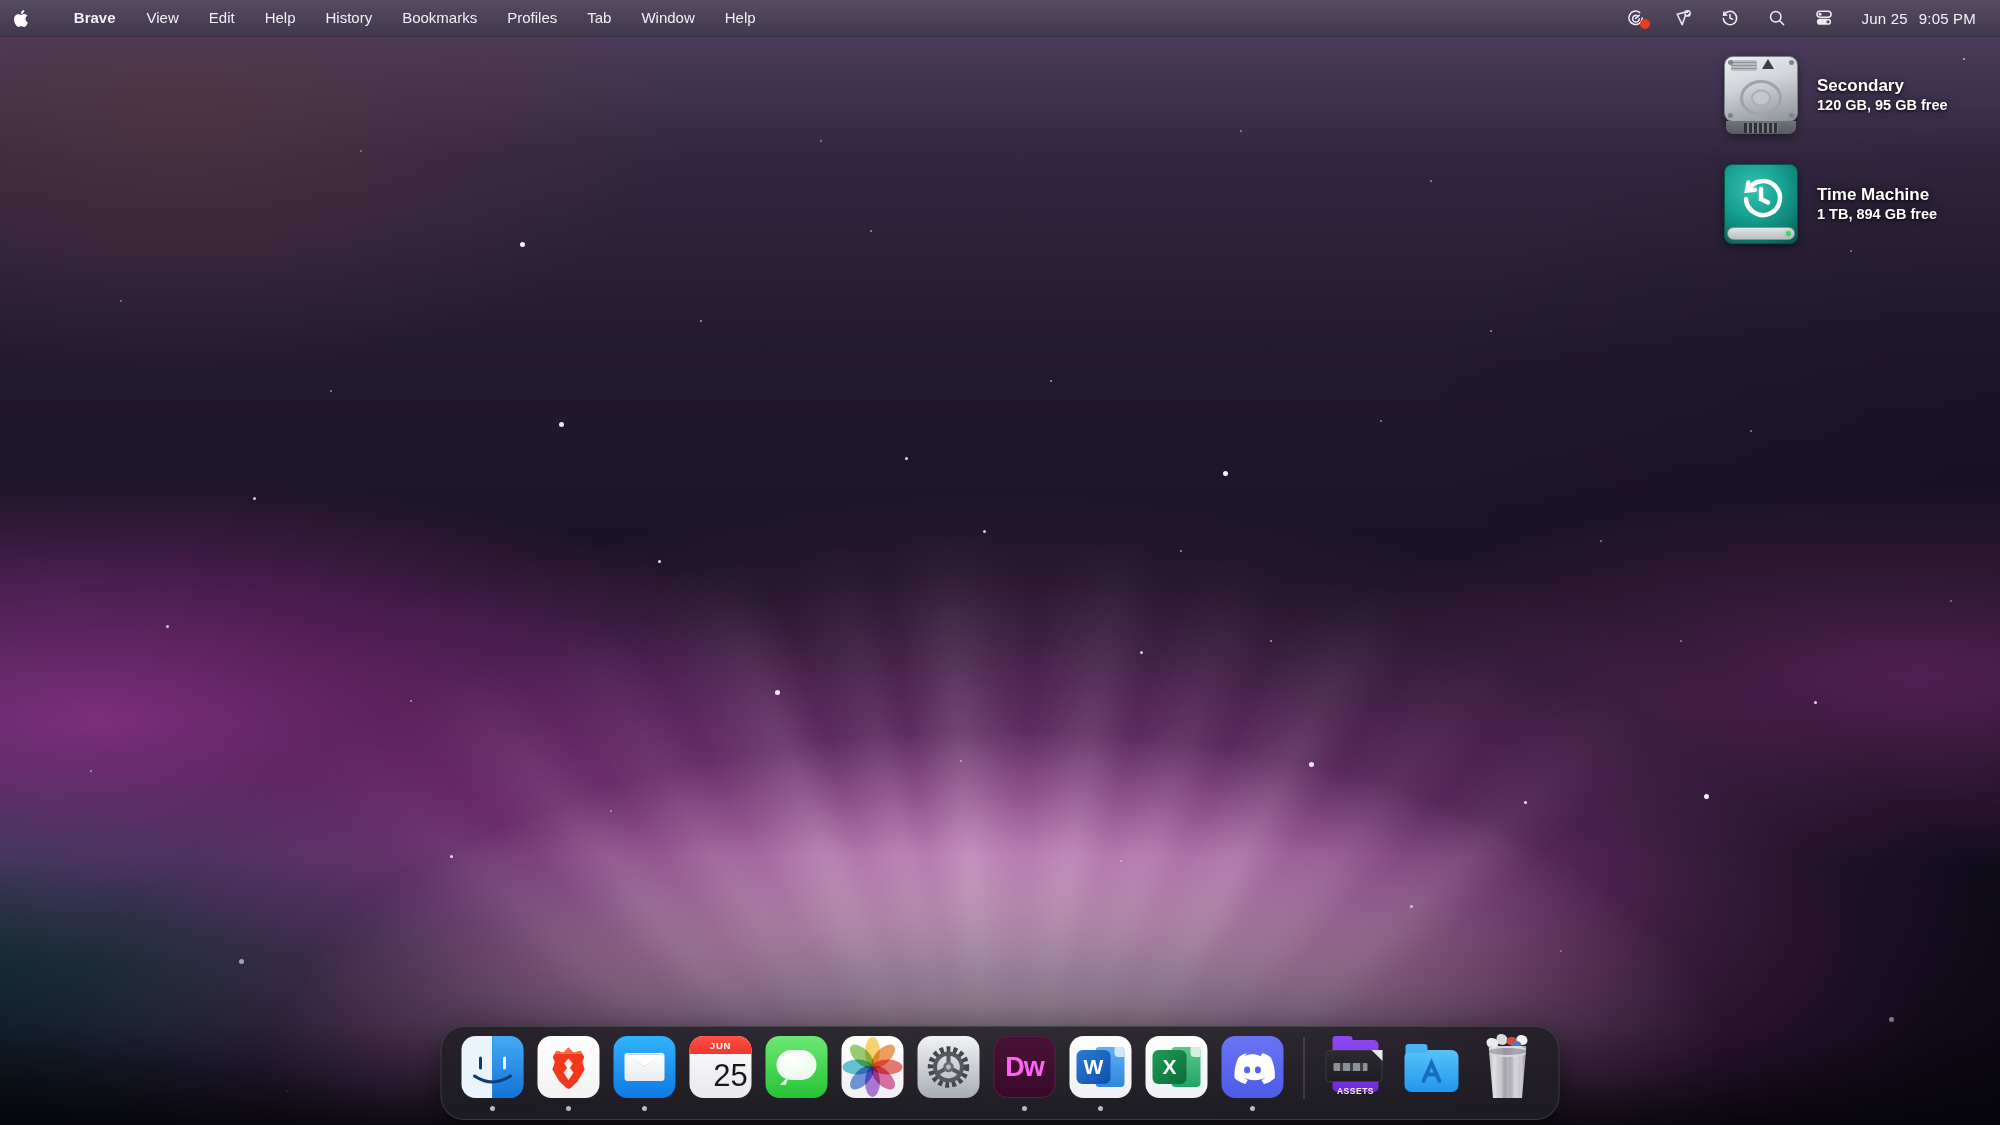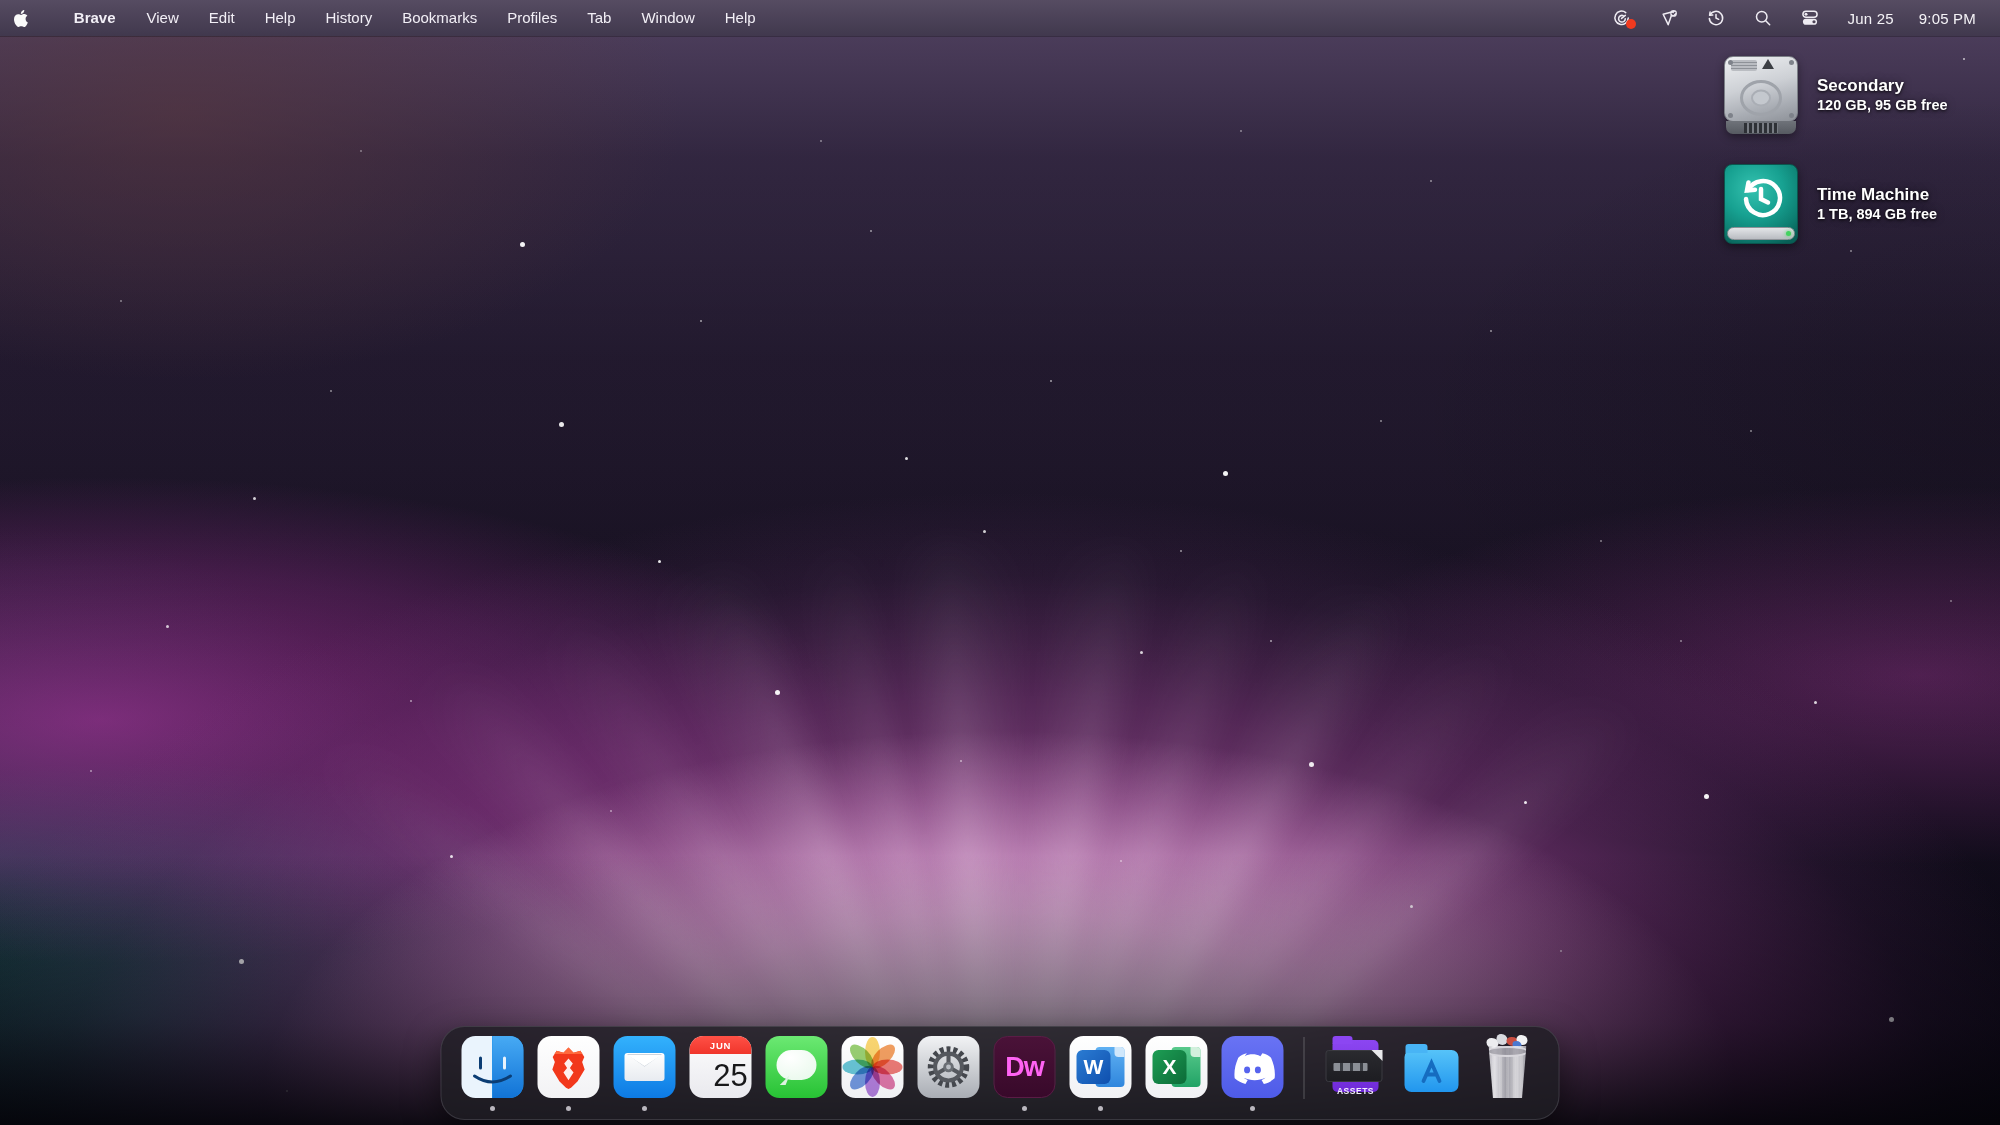--- a/index.html
+++ b/index.html
@@ -82,21 +82,21 @@
   .apple { display:flex; align-items:center; margin-right:24px; height:36px; padding:0 6px; }
   .apple svg { height:17px; fill:#fafafa; }
   .menu-item { padding:0 15px; line-height:36px; cursor:default; color:#f2eff6; }
   .menu-item.app { font-weight:700; padding:0 16px; }
   .mb-right { margin-left:auto; display:flex; align-items:center; gap:27px; }
   .mb-ic { position:relative; display:flex; align-items:center; height:36px; }
   .mb-ic svg { height:20px; width:20px; stroke:#efecf3; fill:none; stroke-width:1.8;
     stroke-linecap:round; stroke-linejoin:round; }
   .badge-red { position:absolute; right:-4px; bottom:7px; width:10px; height:10px;
     border-radius:50%; background:#f03a1f; }
-  .clock { display:flex; gap:25px; font-size:15px; color:#f5f3f7; letter-spacing:.2px; }
+  .clock { display:flex; gap:11px; font-size:15px; color:#f5f3f7; letter-spacing:.2px; }
 
   
   .volumes { position:absolute; left:1722px; top:54px; z-index:10; }
   .volume { display:flex; align-items:center; margin-bottom:28px; cursor:default; }
   .vol-label { margin-left:17px; color:#fff;
     text-shadow:0 1px 3px rgba(0,0,0,.85), 0 0 10px rgba(0,0,0,.4); }
   .vol-name { font-size:17px; font-weight:700; line-height:21px; }
   .vol-info { font-size:14.5px; font-weight:700; line-height:19px; }
 
   .hd-icon { position:relative; width:78px; height:82px; filter:drop-shadow(0 3px 4px rgba(0,0,0,.4)); }

